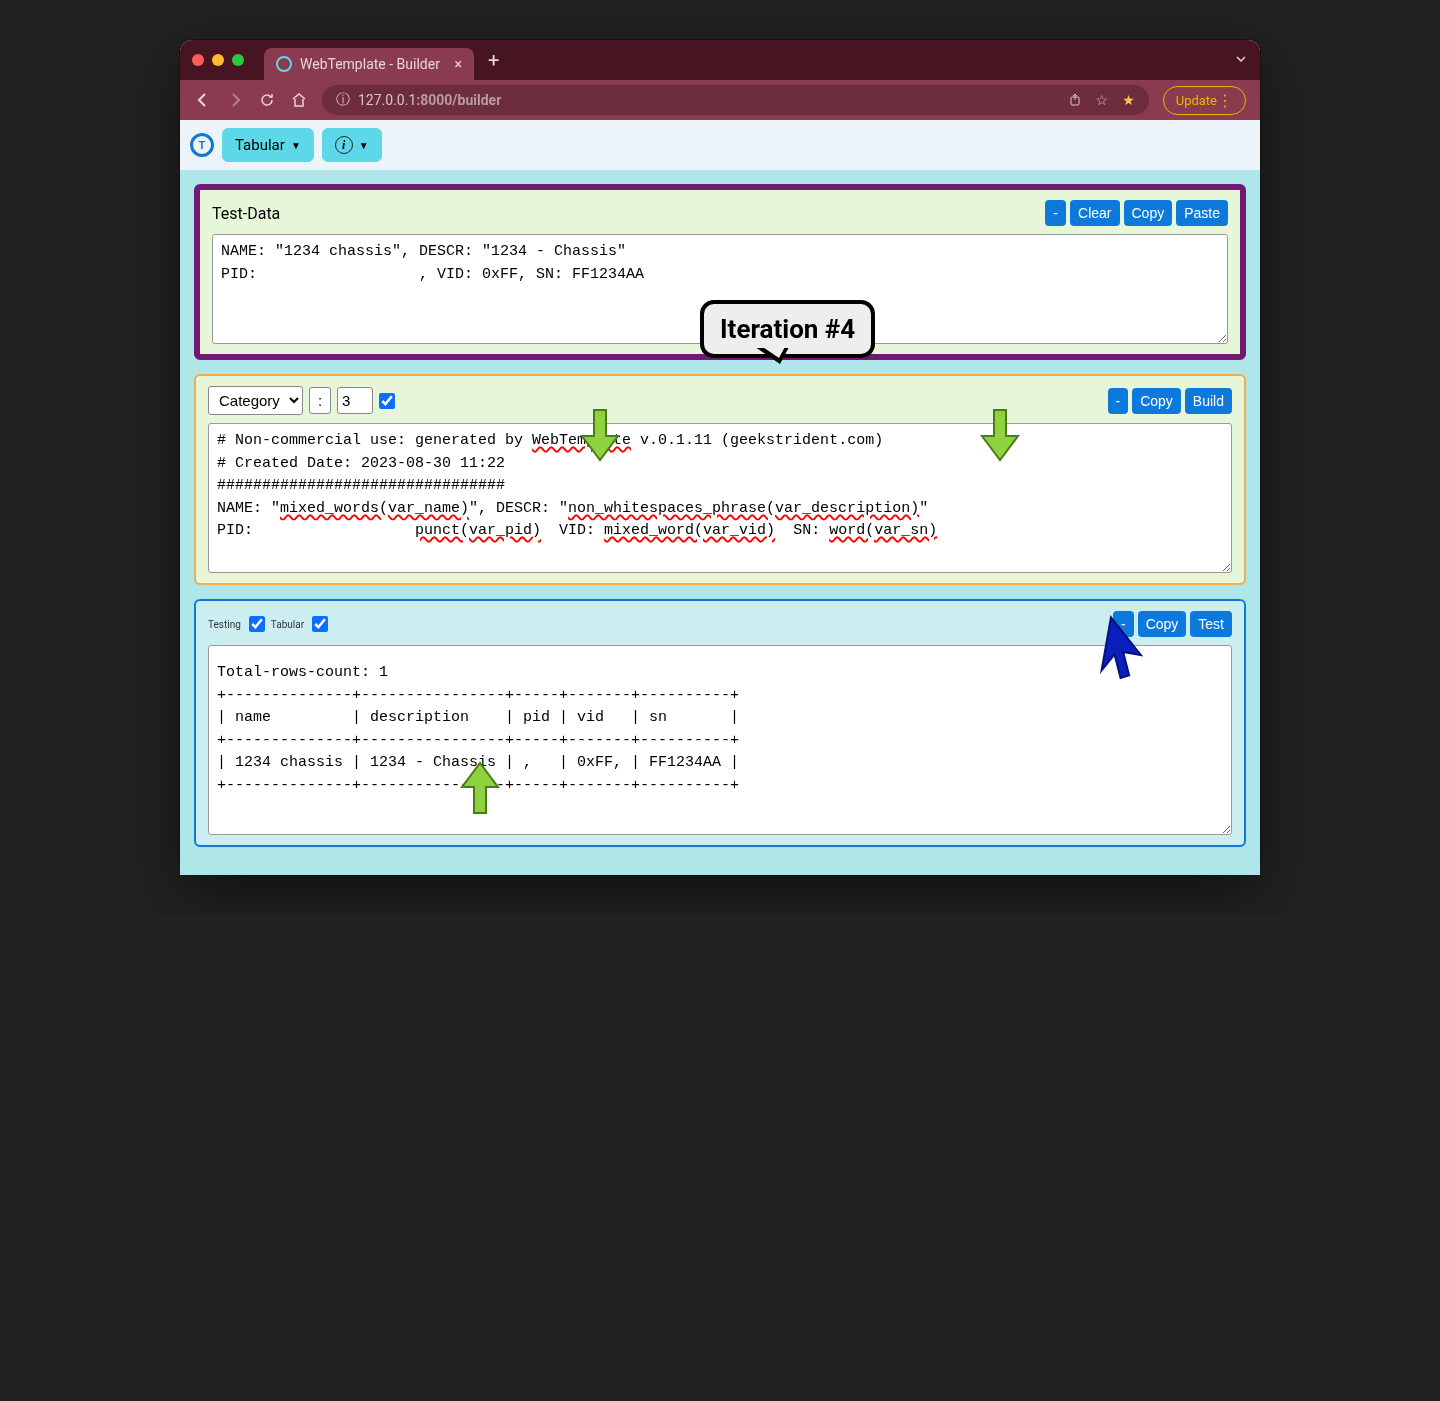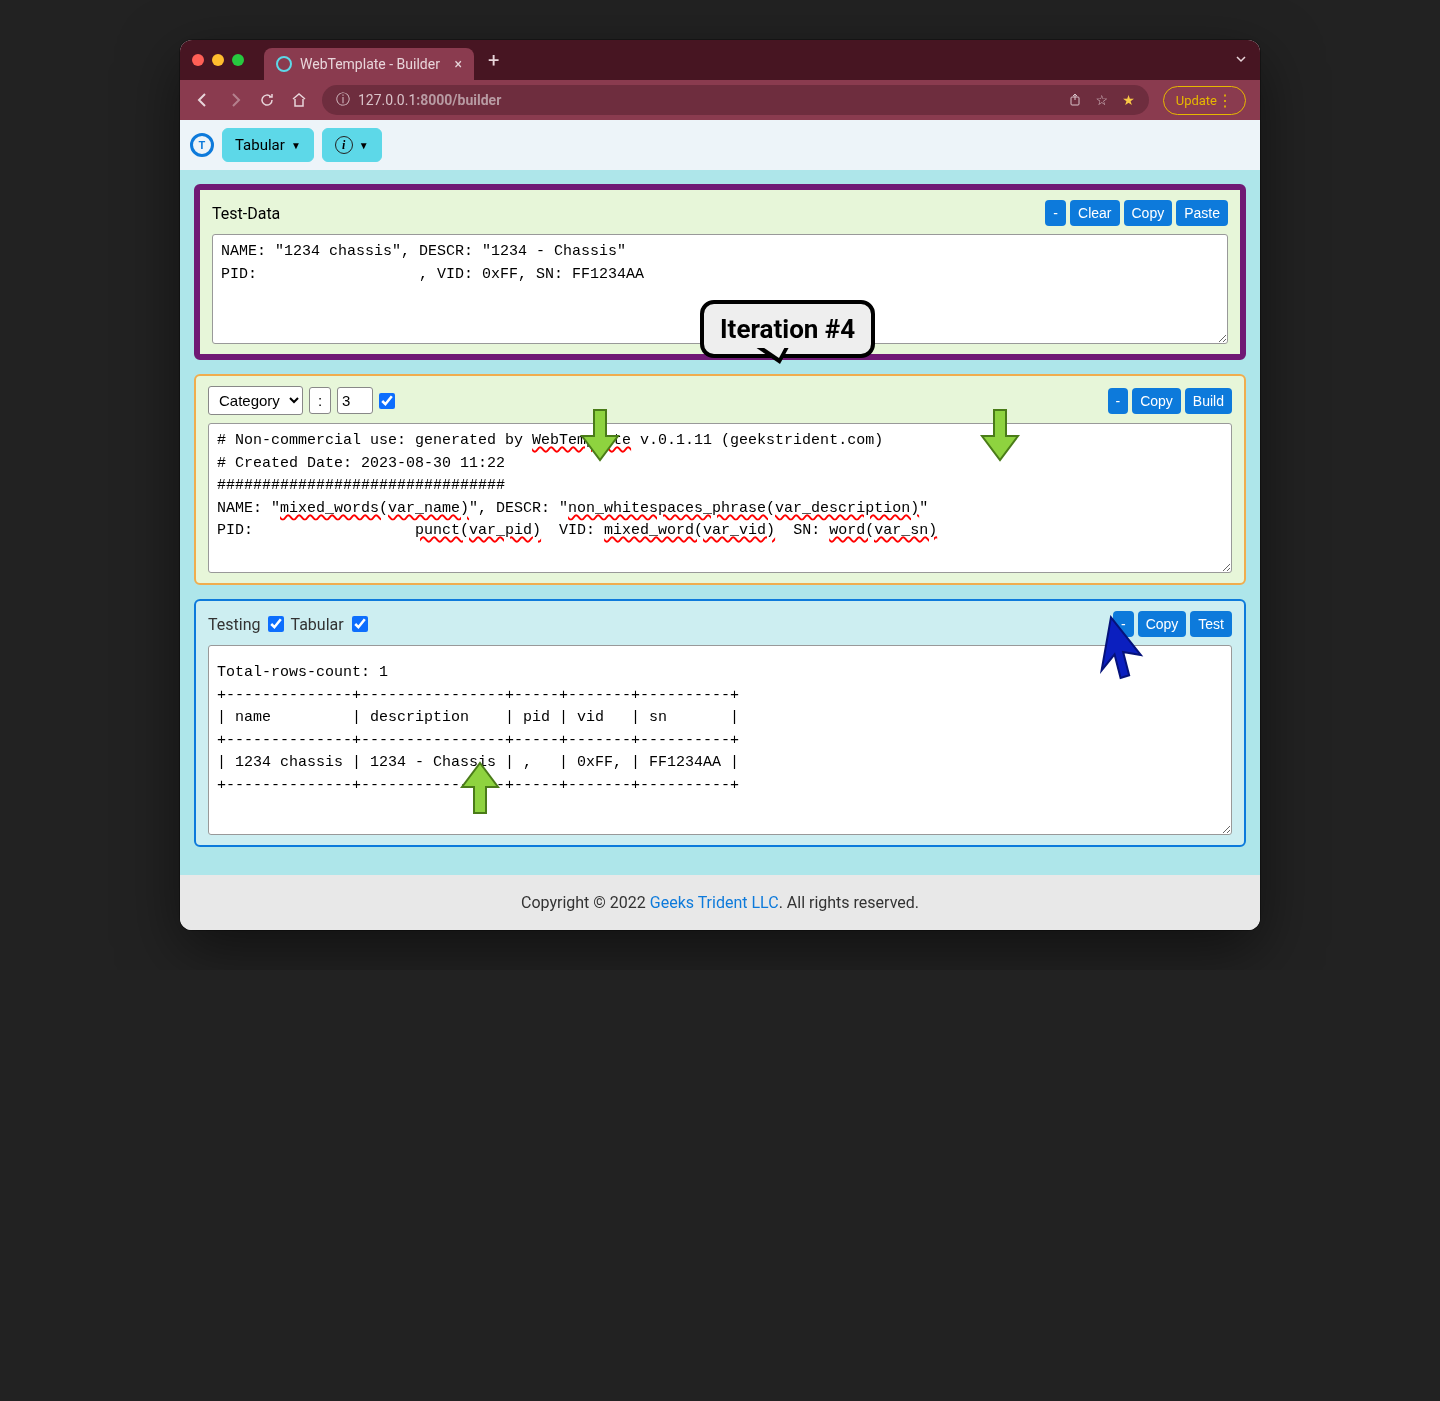--- a/index.html
+++ b/index.html
@@ -53,21 +53,21 @@
 .callout::before { content: ""; position: absolute; bottom: -17px; left: 62px; border: 13px solid transparent; border-top-color: #eee; z-index: 1; transform: skewX(25deg); }
 
 .nextstep { position: absolute; background: #fff; border: 3px solid #0022cc; padding: 10px 16px; font-size: 20px; font-weight: 700; z-index: 10; line-height: 1.4; }
 
 .green-arrow { position: absolute; width: 40px; height: 55px; z-index: 9; }
 .green-arrow svg { width: 100%; height: 100%; }
 
 .cursor-arrow { position: absolute; width: 48px; height: 70px; z-index: 12; }
 .cursor-arrow svg { width: 100%; height: 100%; }
 
-.testing-label { font-size: 16px; color: #333; margin-right: 2px; }
+.testing-label { font-size: 10px; color: #333; margin-right: 2px; }
 
 .spellwave { text-decoration: underline wavy red 1.5px; text-underline-offset: 2px; }
 
 .copyright { background: #e8e8e8; text-align: center; padding: 18px; font-size: 16px; color: #333; border-radius: 0 0 12px 12px; }
 .copyright a { color: #0d7adb; text-decoration: none; }
 .ta-wrap { position: relative; }
 </style>
 </head>
 <body>
 
@@ -230,17 +230,14 @@
 
 
     <div class="cursor-arrow" style="top:442px; left:920px;">
       <svg viewBox="0 0 48 70">
           <path d="M6 62 L6 8 L42 40 L24 40 L34 62 L26 66 L16 44 Z" fill="#0b1fbf" stroke="#05127a" stroke-width="2" transform="rotate(10 24 35)"></path>
         </svg>
     </div>
 
   </div>
 
-  <div class="copyright">
-    <span>Copyright © 2022 </span><a href="#">Geeks Trident LLC</a><span>. All rights reserved.</span>
-  </div>
 
 </div>
 
 </body></html>

